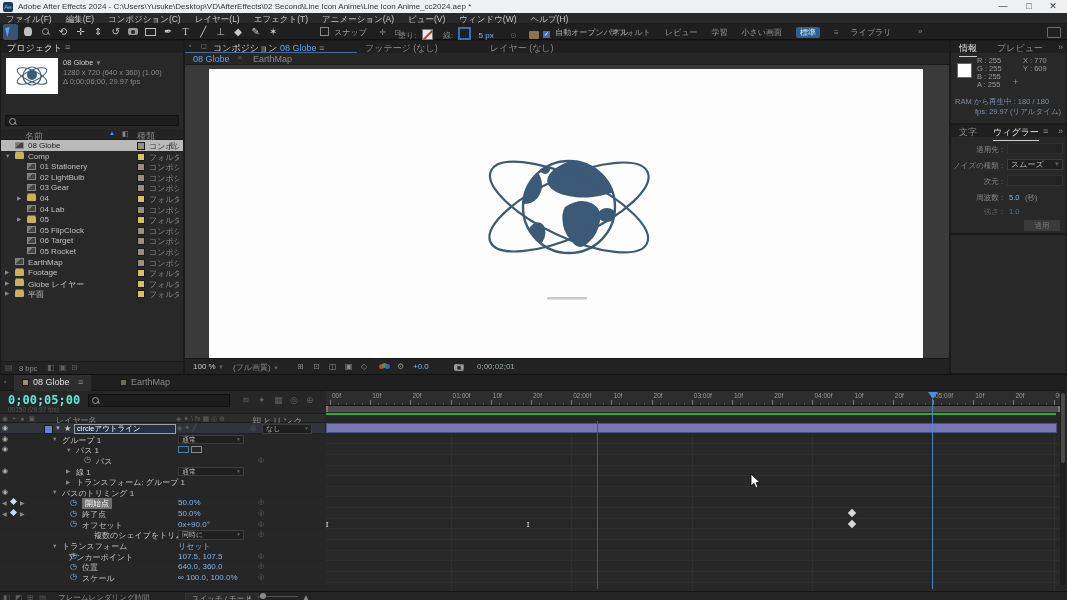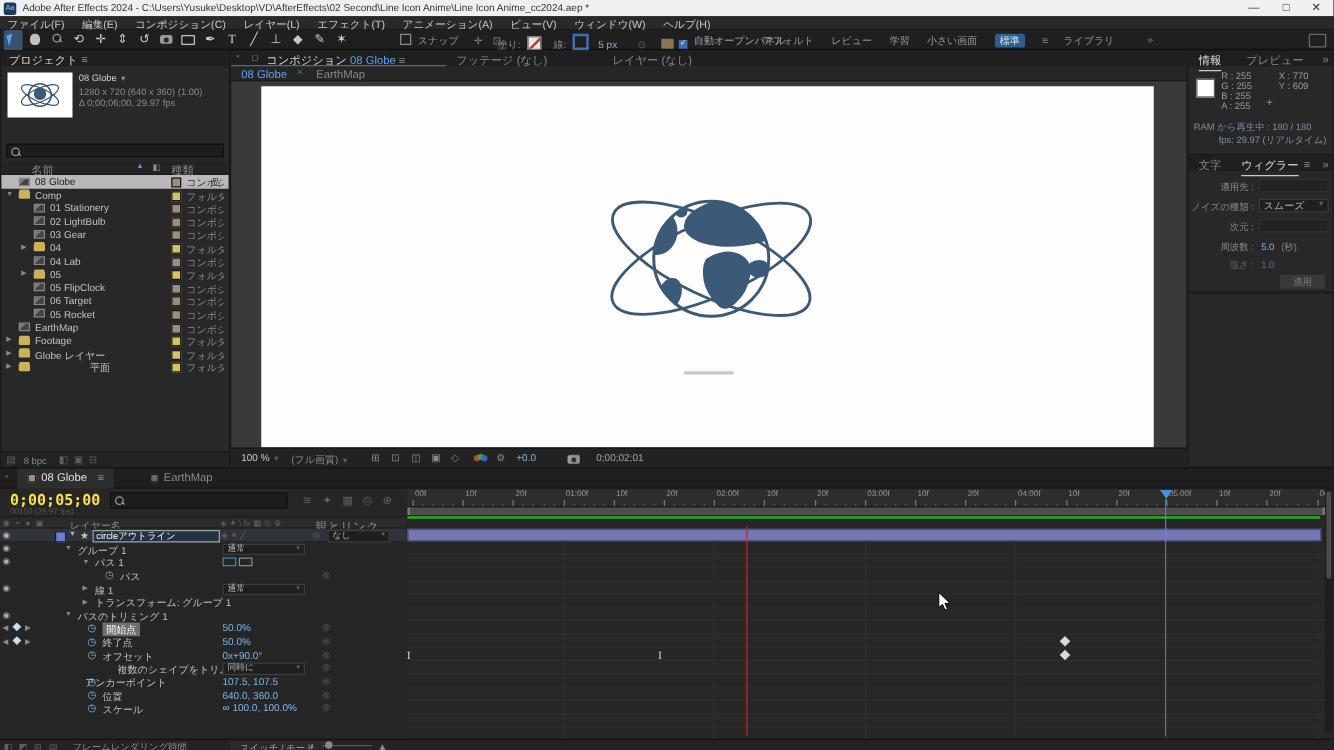--- a/index.html
+++ b/index.html
@@ -218,21 +218,21 @@
         <div style="position: relative; height: 10.6px; font-size: 8px;">
           <span style="position: absolute; left: 4px; top: 2px; font-size: 5.5px; color: rgb(138, 138, 138);">▶</span>
           <span style="position: absolute; left: 14px; top: 2.5px; width: 9px; height: 6px; background: rgb(201, 178, 90); border-radius: 1px; box-shadow: rgb(201, 178, 90) 0px -2px 0px -0.5px;"></span>
           <span style="position: absolute; left: 27px; top: 1px; white-space: nowrap;">Globe レイヤー</span>
           <span style="position: absolute; left: 136px; top: 2px; width: 6px; height: 6px; background: rgb(216, 194, 94); border: 1px solid rgb(26, 26, 26);"></span>
           <span style="position: absolute; left: 148px; top: 1px; width: 30px; overflow: hidden; white-space: nowrap; color: rgb(138, 138, 138);">フォルダー</span>
         </div>
         <div style="position: relative; height: 10.6px; font-size: 8px;">
           <span style="position: absolute; left: 4px; top: 2px; font-size: 5.5px; color: rgb(138, 138, 138);">▶</span>
           <span style="position: absolute; left: 14px; top: 2.5px; width: 9px; height: 6px; background: rgb(201, 178, 90); border-radius: 1px; box-shadow: rgb(201, 178, 90) 0px -2px 0px -0.5px;"></span>
-          <span style="position: absolute; left: 27px; top: 1px; white-space: nowrap; margin-left: 44px;">平面</span>
+          <span style="position: absolute; left: 27px; top: 1px; white-space: nowrap;">平面</span>
           <span style="position: absolute; left: 136px; top: 2px; width: 6px; height: 6px; background: rgb(216, 194, 94); border: 1px solid rgb(26, 26, 26);"></span>
           <span style="position: absolute; left: 148px; top: 1px; width: 30px; overflow: hidden; white-space: nowrap; color: rgb(138, 138, 138);">フォルダー</span>
         </div>
       </div>
 
     <div class="abs" style="left:0;top:320px;width:182px;height:12px;background:#232323;border-top:1px solid #1a1a1a;">
       <span class="abs dim2" style="left:4px;top:1px;font-size:8px;">▤</span>
       <span class="abs dim" style="left:18px;top:1.5px;font-size:7.5px;">8 bpc</span>
       <span class="abs dim2" style="left:46px;top:1px;font-size:8px;">◧</span>
       <span class="abs dim2" style="left:58px;top:1px;font-size:8px;">▣</span>
@@ -352,21 +352,21 @@
       <span class="abs" style="left:14px;top:0;height:14px;background:#2e2e2e;padding:2px 8px 0 8px;color:#e0e0e0;">
         <span class="swatch" style="width:5px;height:5px;background:#9a8f7a;margin-right:4px;"></span><span>08 Globe</span>
         <span class="dim" style="margin-left:6px;">≡</span>
       </span>
       <span class="abs dim" style="left:120px;top:2px;">
         <span class="swatch" style="width:5px;height:5px;background:#6a6a5a;margin-right:4px;"></span><span>EarthMap</span>
       </span>
     </div>
 
     <div class="abs" style="left:0;top:16px;width:325px;height:22px;">
-      <span class="abs" style="left:8px;top:2px;font-size:12px;font-weight:bold;color:#fde047;font-family:'DejaVu Sans Mono',monospace;">0;00;05;00</span>
+      <span class="abs" style="left:8px;top:2px;font-size:12px;font-weight:bold;color:#5eead4;font-family:'DejaVu Sans Mono',monospace;">0;00;05;00</span>
       <span class="abs nw" style="left:8px;top:15px;font-size:6.5px;color:#555;">00150 (29.97 fps)</span>
       <span class="abs" style="left:88px;top:3px;width:140px;height:11px;background:#1d1d1d;border:1px solid #111;"><span class="mag" style="margin:1.5px 0 0 3px;"></span></span>
       <span class="abs dim2" style="left:242px;top:4px;">≋</span>
       <span class="abs dim2" style="left:258px;top:4px;">✦</span>
       <span class="abs dim2" style="left:274px;top:4px;">▦</span>
       <span class="abs dim2" style="left:290px;top:4px;">◎</span>
       <span class="abs dim2" style="left:306px;top:4px;">⊕</span>
 
     </div>
 
@@ -443,20 +443,25 @@
         <div style="position: relative; height: 10.65px; border-bottom: 1px solid rgb(36, 36, 36); box-sizing: border-box; font-size: 8px;">
           <span style="position: absolute; left: 70px; top: 0.5px; color: rgb(130, 180, 232); font-size: 8px;">◷</span>
           <span style="position: absolute; left: 82px; top: 1px; white-space: nowrap; color: rgb(194, 194, 194);">オフセット</span>
           <span style="position: absolute; left: 178px; top: 1px; color: rgb(130, 180, 232); white-space: nowrap;">0x+90.0°</span>
           <span style="position: absolute; left: 258px; top: 1px; color: rgb(106, 106, 106); font-size: 7px;">◎</span>
         </div>
         <div style="position: relative; height: 10.65px; border-bottom: 1px solid rgb(36, 36, 36); box-sizing: border-box; font-size: 8px;">
           <span style="position: absolute; left: 94px; top: 1px; white-space: nowrap; color: rgb(194, 194, 194);">複数のシェイプをトリム</span>
           <span style="position: absolute; left: 178px; top: 1px; width: 58px; height: 7.5px; background: rgb(31, 31, 31); border: 1px solid rgb(60, 60, 60); font-size: 7px; line-height: 7.5px; padding: 0px 3px; color: rgb(181, 181, 181);">同時に<span style="position: absolute; right: 2px; font-size: 5px; color: rgb(95, 95, 95);">▼</span></span>
           <span style="position: absolute; left: 258px; top: 1px; color: rgb(106, 106, 106); font-size: 7px;">◎</span>
+        </div>
+        <div style="position: relative; height: 10.65px; border-bottom: 1px solid rgb(36, 36, 36); box-sizing: border-box; font-size: 8px;">
+          <span style="position: absolute; left: 52px; top: 2.5px; font-size: 5.5px; color: rgb(138, 138, 138);">▼</span>
+          <span style="position: absolute; left: 62px; top: 1px; white-space: nowrap; color: rgb(194, 194, 194);">トランスフォーム</span>
+          <span style="position: absolute; left: 178px; top: 1px; color: rgb(130, 180, 232); white-space: nowrap;">リセット</span>
         </div>
         <div style="position: relative; height: 10.65px; border-bottom: 1px solid rgb(36, 36, 36); box-sizing: border-box; font-size: 8px;">
           <span style="position: absolute; left: 70px; top: 0.5px; color: rgb(130, 180, 232); font-size: 8px;">◷</span>
           <span style="position: absolute; left: 68px; top: 1px; white-space: nowrap; color: rgb(194, 194, 194);">アンカーポイント</span>
           <span style="position: absolute; left: 178px; top: 1px; color: rgb(130, 180, 232); white-space: nowrap;">107.5, 107.5</span>
           <span style="position: absolute; left: 258px; top: 1px; color: rgb(106, 106, 106); font-size: 7px;">◎</span>
         </div>
         <div style="position: relative; height: 10.65px; border-bottom: 1px solid rgb(36, 36, 36); box-sizing: border-box; font-size: 8px;">
           <span style="position: absolute; left: 70px; top: 0.5px; color: rgb(130, 180, 232); font-size: 8px;">◷</span>
           <span style="position: absolute; left: 82px; top: 1px; white-space: nowrap; color: rgb(194, 194, 194);">位置</span>

